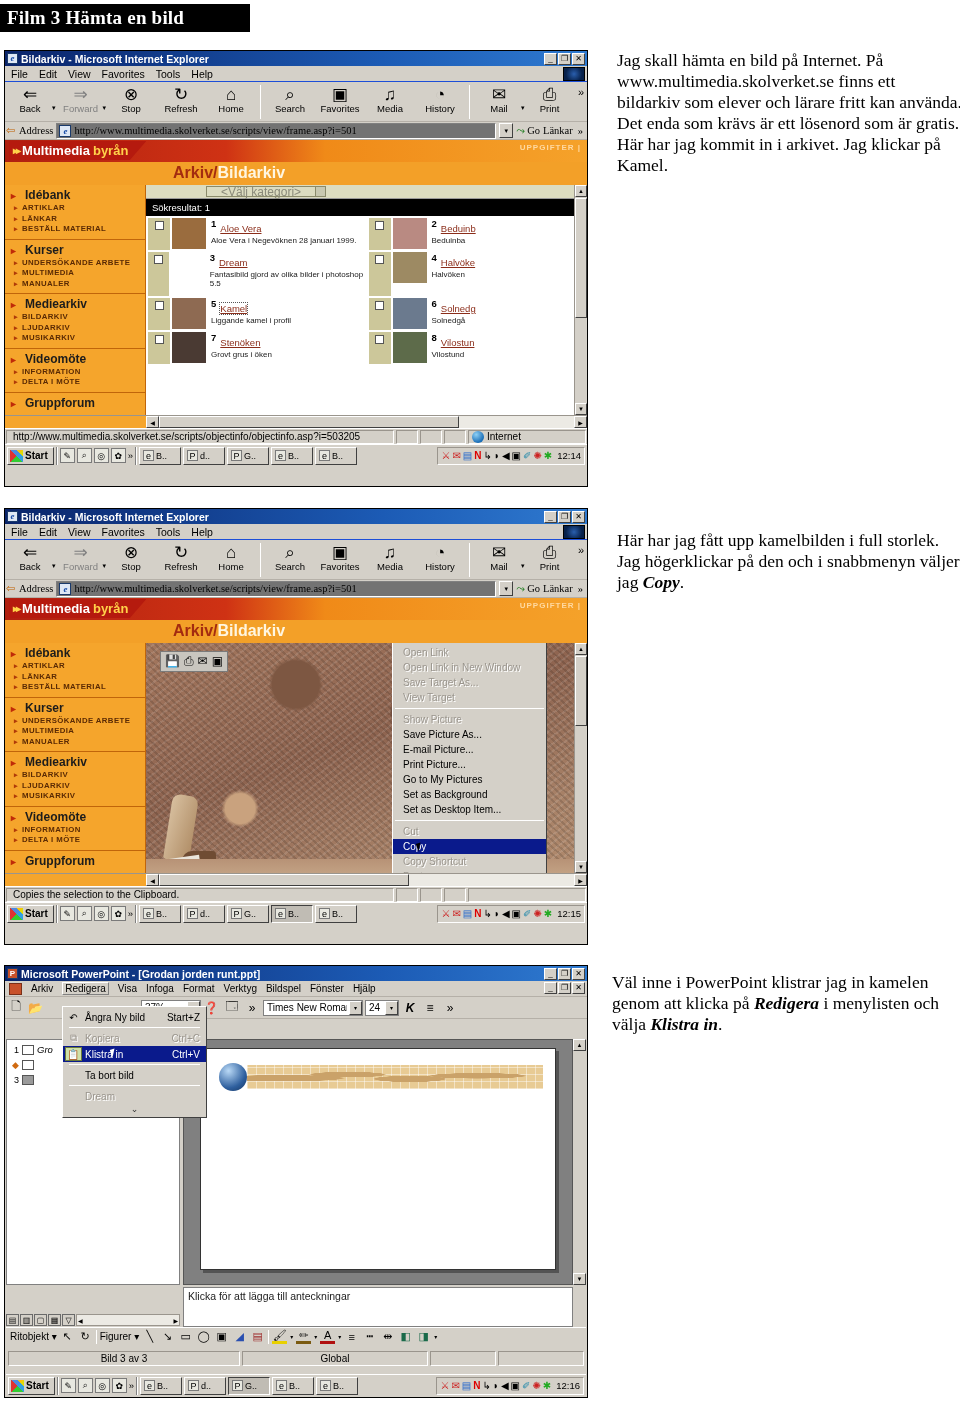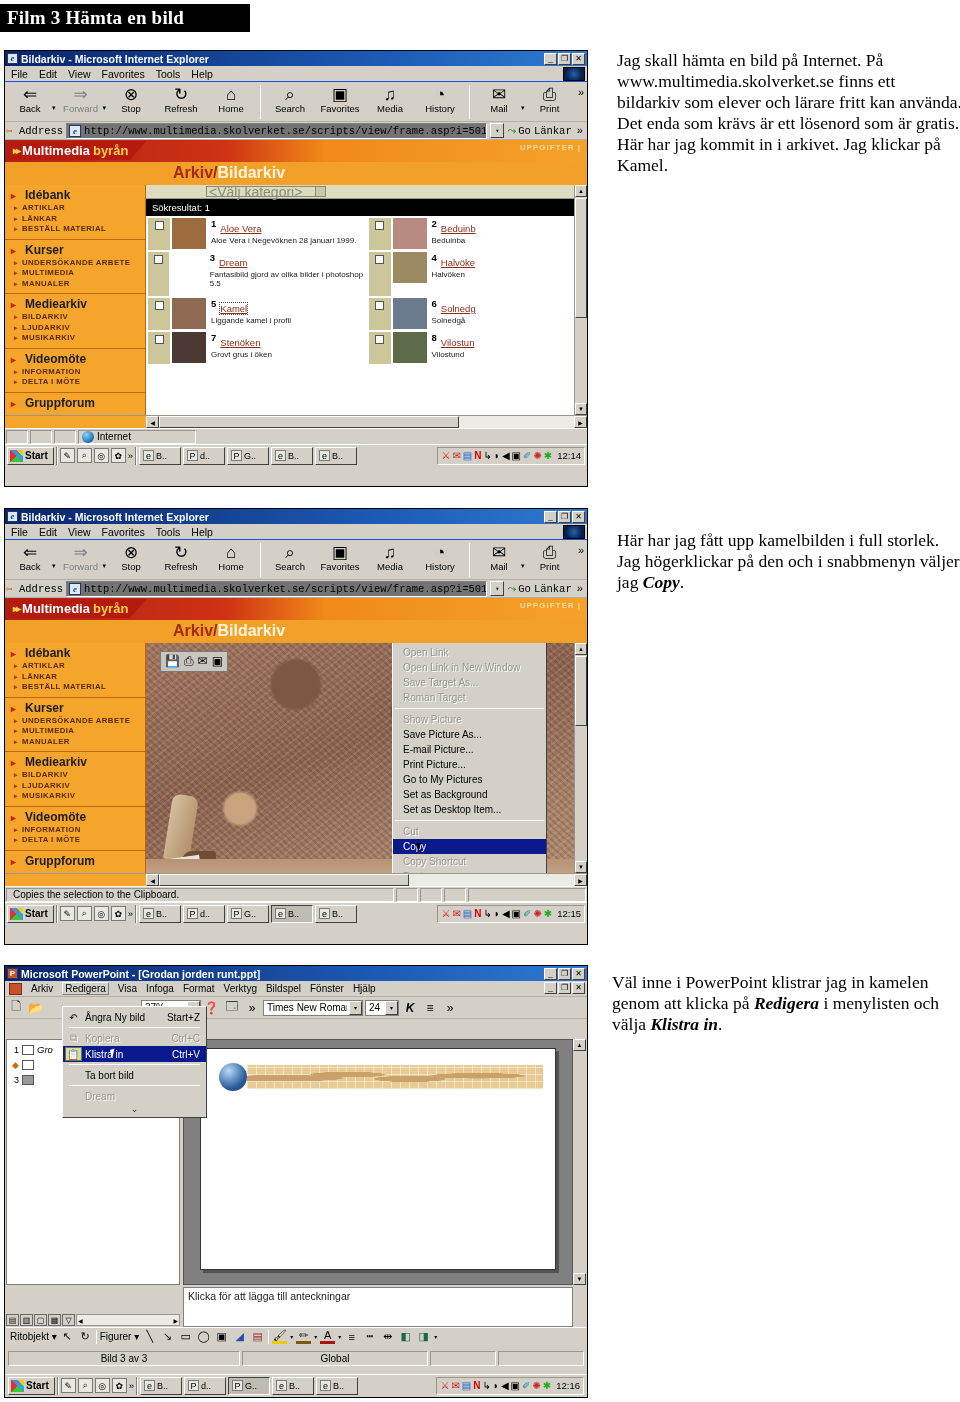--- a/index.html
+++ b/index.html
@@ -115,21 +115,21 @@
   .tbtn .lb{ line-height:10px; }
   .tsep{ width:1px;height:34px;background:#9a958d;margin:1px 4px 0 4px; border-right:1px solid #fff;}
   .tarrow{ font-size:7px; color:#000; align-self:center; margin-left:-3px; margin-top:10px;}
   .chev{ position:absolute; right:3px; top:4px; font-family:"Liberation Sans",sans-serif;
          font-size:11px; color:#000; }
 
   .addrbar{
     height:18px; display:flex; align-items:center;
     background:#d4d0c8; padding:0 2px; gap:3px;
     border-bottom:1px solid #b5b0a8;
-    font-family:Liberation Mono, monospace; font-size:10.5px;
+    font-family:Liberation Serif, serif; font-size:10.5px;
   }
   .addrbar .lbl{ color:#000; white-space:nowrap; padding-left:12px; position:relative;}
   .addrbar .lbl::before{
     content:"⇦"; position:absolute; left:-1px; top:-1px; color:#c06000; font-size:11px;
   }
   .addrbox{
     flex:1; height:16px; background:#737373;
     border:1px solid #808080; border-right-color:#fff; border-bottom-color:#fff;
     display:flex; align-items:center; padding-left:2px; gap:3px; overflow:hidden;
   }
@@ -198,22 +198,22 @@
   }
   .nav-item::before{ content:"▸"; position:absolute;left:9px;top:0;color:#b03a08;font-size:7px;}
 
   .mmb-main{ flex:1; position:relative; background:#fff; overflow:hidden;}
   .filterrow{
     height:14px;background:#dcdcc0;border-bottom:1px solid #999;
     display:flex;align-items:center;padding-left:60px;gap:4px;
   }
   .filterrow .selbox{
     width:120px;height:11px;background:#dcdcc0;border:1px solid #8a8a6a;
-    font-family:"Liberation Sans",sans-serif;font-size:14px;color:#8a8a7a;
-    display:flex;align-items:center;padding-left:2px;
+    font-family:"Liberation Sans",sans-serif;font-size:12px;color:#8a8a7a;
+    display:flex;align-items:center;padding-left:14px;
   }
   .filterrow .selbox .ar{margin-left:auto;width:10px;height:9px;background:#c8c8b0;border-left:1px solid #8a8a6a;}
   .resultbar{
     height:17px;background:#000;color:#fff;
     font-family:"Liberation Sans",sans-serif;font-size:9.5px;
     display:flex;align-items:center;padding-left:6px;
   }
   .resgrid{ display:flex; }
   .rescol{ width:50%; }
   .resitem{ display:flex; height:34px; padding:2px 0 0 2px; }
@@ -704,20 +704,24 @@
 
   <div class="hscroll">
     <div style="width:141px;background:#f5a52c;"></div>
     <div class="ar">◀</div>
     <div class="thumbh"></div>
     <div class="trough"></div>
     <div class="ar">▶</div>
   </div>
 
   <div class="statusbar">
+    <span class="pane p1">
+      <span class="favicon"></span>
+      <span>http://www.multimedia.skolverket.se/scripts/objectinfo/objectinfo.asp?i=503205</span>
+    </span>
     <span class="pane p2"></span>
     <span class="pane p3"></span>
     <span class="pane p4"></span>
     <span class="pane p5">
       <span class="globe"></span>
       <span>Internet</span>
     </span>
   </div>
 
   <div class="taskbar">
@@ -931,21 +935,21 @@
         <span style="font-size:12px">💾</span>
         <span style="font-size:12px">⎙</span>
         <span style="font-size:12px">✉</span>
         <span style="font-size:12px">▣</span>
       </div>
 
       <div class="ctxmenu" style="left:246px;top:-1px;width:155px;">
         <div class="mi dis">Open Link</div>
         <div class="mi dis">Open Link in New Window</div>
         <div class="mi dis">Save Target As...</div>
-        <div class="mi dis">Roman Target</div>
+        <div class="mi dis">View Target</div>
         <div class="sep"></div>
         <div class="mi dis">Show Picture</div>
         <div class="mi">Save Picture As...</div>
         <div class="mi">E-mail Picture...</div>
         <div class="mi">Print Picture...</div>
         <div class="mi">Go to My Pictures</div>
         <div class="mi">Set as Background</div>
         <div class="mi">Set as Desktop Item...</div>
         <div class="sep"></div>
         <div class="mi dis">Cut</div>

